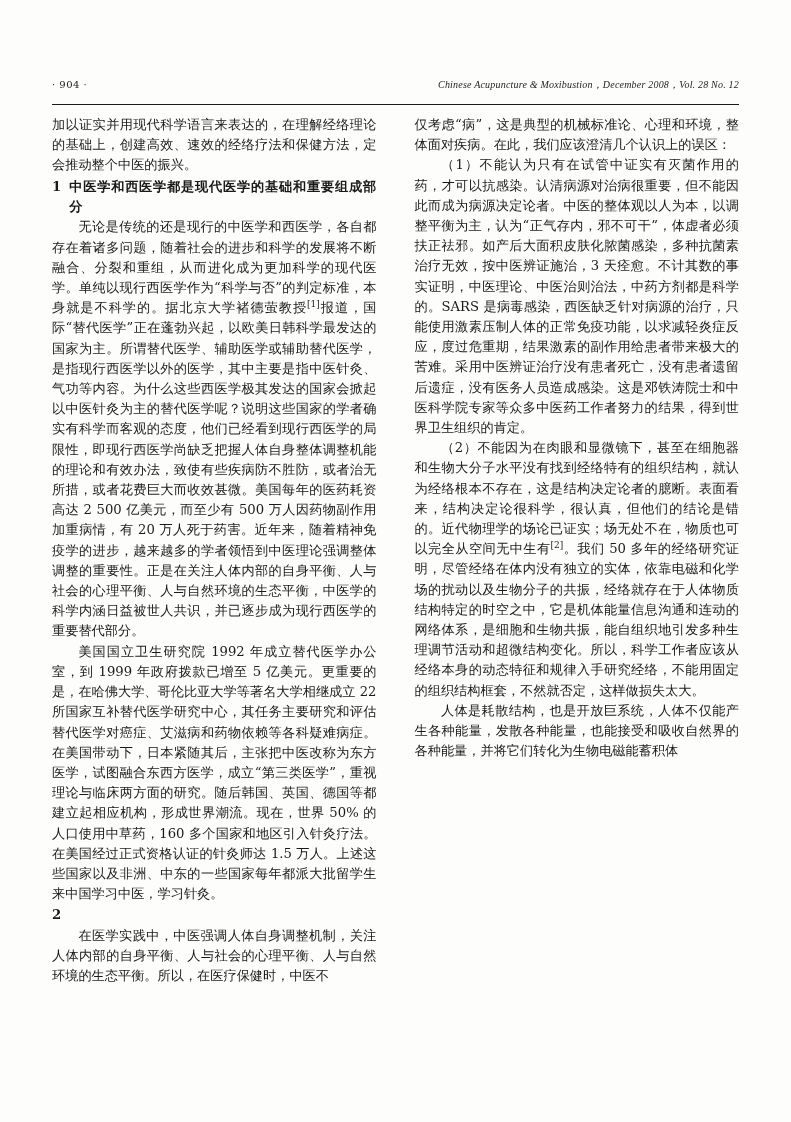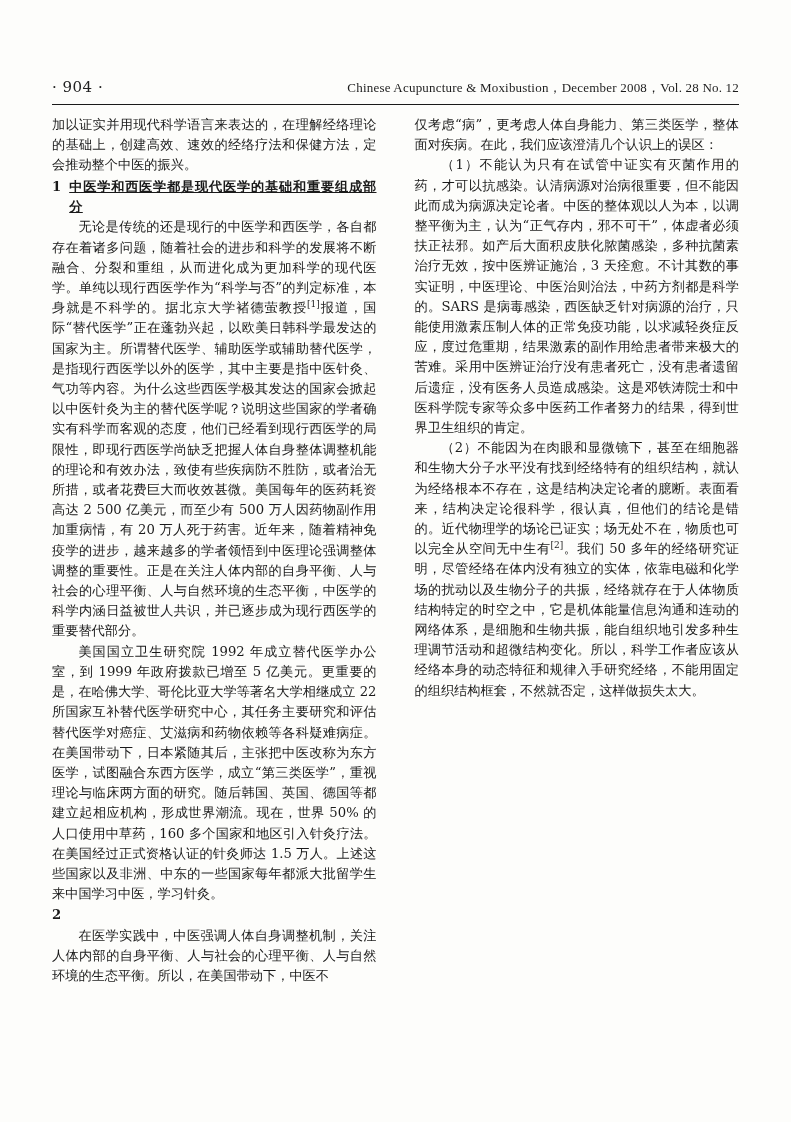--- a/index.html
+++ b/index.html
@@ -21,27 +21,28 @@
     position: absolute;
     top: 78px;
     left: 52px;
     right: 52px;
     height: 26px;
     display: flex;
     align-items: baseline;
     justify-content: space-between;
   }
   .folio {
-    font-size: 15px;
+    font-size: 10px;
     letter-spacing: 0.5px;
     color: #222;
     font-family: "DejaVu Serif", "Liberation Serif", serif;
   }
   .running-head {
-    font-size: 13px;
+    font-size: 10px;
+    font-style: italic;
     font-family: "Liberation Serif", "DejaVu Serif", serif;
     letter-spacing: 0.2px;
     color: #1d1d1d;
     white-space: nowrap;
   }
   .rule {
     position: absolute;
     left: 52px;
     right: 52px;
     top: 104px;
@@ -80,21 +81,20 @@
     text-indent: 0;
     line-height: 20.4px;
   }
   .sec .num {
     font-weight: bold;
     flex: 0 0 auto;
   }
   .sec .title {
     font-weight: bold;
     letter-spacing: 0.4px;
-    text-decoration: underline;
   }
   sup {
     font-size: 9px;
     vertical-align: super;
     line-height: 0;
   }
 </style>
 </head>
 <body>
 
@@ -112,23 +112,24 @@
       <p class="para noindent">加以证实并用现代科学语言来表达的，在理解经络理论的基础上，创建高效、速效的经络疗法和保健方法，定会推动整个中医的振兴。</p>
       <div class="sec">
         <span class="num">1</span>
         <span class="title">中医学和西医学都是现代医学的基础和重要组成部分</span>
       </div>
       <p class="para">无论是传统的还是现行的中医学和西医学，各自都存在着诸多问题，随着社会的进步和科学的发展将不断融合、分裂和重组，从而进化成为更加科学的现代医学。单纯以现行西医学作为“科学与否”的判定标准，本身就是不科学的。据北京大学褚德萤教授<sup>[1]</sup>报道，国际“替代医学”正在蓬勃兴起，以欧美日韩科学最发达的国家为主。所谓替代医学、辅助医学或辅助替代医学，是指现行西医学以外的医学，其中主要是指中医针灸、气功等内容。为什么这些西医学极其发达的国家会掀起以中医针灸为主的替代医学呢？说明这些国家的学者确实有科学而客观的态度，他们已经看到现行西医学的局限性，即现行西医学尚缺乏把握人体自身整体调整机能的理论和有效办法，致使有些疾病防不胜防，或者治无所措，或者花费巨大而收效甚微。美国每年的医药耗资高达 2 500 亿美元，而至少有 500 万人因药物副作用加重病情，有 20 万人死于药害。近年来，随着精神免疫学的进步，越来越多的学者领悟到中医理论强调整体调整的重要性。正是在关注人体内部的自身平衡、人与社会的心理平衡、人与自然环境的生态平衡，中医学的科学内涵日益被世人共识，并已逐步成为现行西医学的重要替代部分。</p>
       <p class="para">美国国立卫生研究院 1992 年成立替代医学办公室，到 1999 年政府拨款已增至 5 亿美元。更重要的是，在哈佛大学、哥伦比亚大学等著名大学相继成立 22 所国家互补替代医学研究中心，其任务主要研究和评估替代医学对癌症、艾滋病和药物依赖等各科疑难病症。在美国带动下，日本紧随其后，主张把中医改称为东方医学，试图融合东西方医学，成立“第三类医学”，重视理论与临床两方面的研究。随后韩国、英国、德国等都建立起相应机构，形成世界潮流。现在，世界 50% 的人口使用中草药，160 多个国家和地区引入针灸疗法。在美国经过正式资格认证的针灸师达 1.5 万人。上述这些国家以及非洲、中东的一些国家每年都派大批留学生来中国学习中医，学习针灸。</p>
       <div class="sec">
         <span class="num">2</span>
       </div>
-      <p class="para">在医学实践中，中医强调人体自身调整机制，关注人体内部的自身平衡、人与社会的心理平衡、人与自然环境的生态平衡。所以，在美国带动下，中医不</p>
+      <p class="para">在医学实践中，中医强调人体自身调整机制，关注人体内部的自身平衡、人与社会的心理平衡、人与自然环境的生态平衡。所以，在医疗保健时，中医不</p>
     </div>
 
     <div class="col">
-      <p class="para noindent">仅考虑“病”，更考虑人体自身能力、第三类医学，整体面对疾病。在此，我们应该澄清几个认识上的误区：</p>
+      <p class="para noindent">仅考虑“病”，这是典型的机械标准论、心理和环境，整体面对疾病。在此，我们应该澄清几个认识上的误区：</p>
       <p class="para">（1）不能认为只有在试管中证实有灭菌作用的药，才可以抗感染。认清病源对治病很重要，但不能因此而成为病源决定论者。中医的整体观以人为本，以调整平衡为主，认为“正气存内，邪不可干”，体虚者必须扶正祛邪。如产后大面积皮肤化脓菌感染，多种抗菌素治疗无效，按中医辨证施治，3 天痊愈。不计其数的事实证明，中医理论、中医治则治法，中药方剂都是科学的。SARS 是病毒感染，西医缺乏针对病源的治疗，只能使用激素压制人体的正常免疫功能，以求减轻炎症反应，度过危重期，结果激素的副作用给患者带来极大的苦难。采用中医辨证治疗没有患者死亡，没有患者遗留后遗症，没有医务人员造成感染。这是邓铁涛院士和中医科学院专家等众多中医药工作者努力的结果，得到世界卫生组织的肯定。</p>
       <p class="para">（2）不能因为在肉眼和显微镜下，甚至在细胞器和生物大分子水平没有找到经络特有的组织结构，就认为经络根本不存在，这是结构决定论者的臆断。表面看来，结构决定论很科学，很认真，但他们的结论是错的。近代物理学的场论已证实；场无处不在，物质也可以完全从空间无中生有<sup>[2]</sup>。我们 50 多年的经络研究证明，尽管经络在体内没有独立的实体，依靠电磁和化学场的扰动以及生物分子的共振，经络就存在于人体物质结构特定的时空之中，它是机体能量信息沟通和连动的网络体系，是细胞和生物共振，能自组织地引发多种生理调节活动和超微结构变化。所以，科学工作者应该从经络本身的动态特征和规律入手研究经络，不能用固定的组织结构框套，不然就否定，这样做损失太大。</p>
+      <p class="para">人体是耗散结构，也是开放巨系统，人体不仅能产生各种能量，发散各种能量，也能接受和吸收自然界的各种能量，并将它们转化为生物电磁能蓄积体</p>
     </div>
 
   </div>
 </div>
 
 </body></html>

